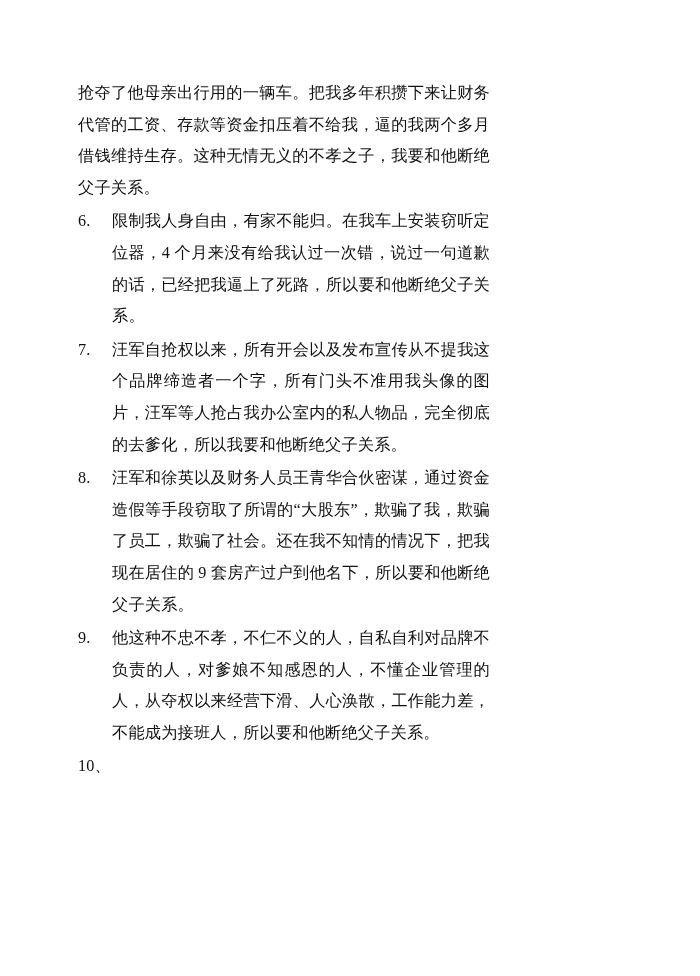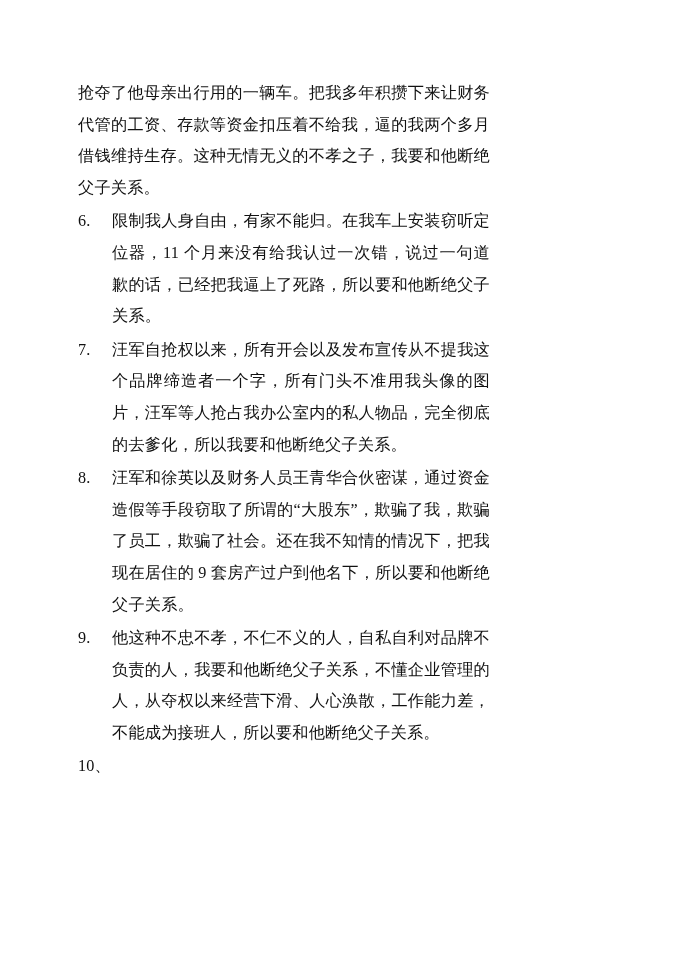--- a/index.html
+++ b/index.html
@@ -66,36 +66,36 @@
 
 <div class="page">
   <div class="doc-body">
 
     <p class="para-plain">
       <span>抢夺了他母亲出行用的一辆车。把我多年积攒下来让财务代管的工资、存款等资金扣压着不给我，逼的我两个多月借钱维持生存。这种无情无义的不孝之子，我要和他断绝父子关系。</span>
     </p>
 
     <div class="para-num">
       <span class="num">6.</span>
-      <span class="txt">限制我人身自由，有家不能归。在我车上安装窃听定位器，11 个月来没有给我认过一次错，说过一句道歉的话，已经把我逼上了死路，所以要和他断绝父子关系。</span>
+      <span class="txt">限制我人身自由，有家不能归。在我车上安装窃听定位器，4 个月来没有给我认过一次错，说过一句道歉的话，已经把我逼上了死路，所以要和他断绝父子关系。</span>
     </div>
 
     <div class="para-num">
       <span class="num">7.</span>
       <span class="txt">汪军自抢权以来，所有开会以及发布宣传从不提我这个品牌缔造者一个字，所有门头不准用我头像的图片，汪军等人抢占我办公室内的私人物品，完全彻底的去爹化，所以我要和他断绝父子关系。</span>
     </div>
 
     <div class="para-num">
       <span class="num">8.</span>
       <span class="txt">汪军和徐英以及财务人员王青华合伙密谋，通过资金造假等手段窃取了所谓的“大股东”，欺骗了我，欺骗了员工，欺骗了社会。还在我不知情的情况下，把我现在居住的 9 套房产过户到他名下，所以要和他断绝父子关系。</span>
     </div>
 
     <div class="para-num">
       <span class="num">9.</span>
-      <span class="txt">他这种不忠不孝，不仁不义的人，自私自利对品牌不负责的人，我要和他断绝父子关系，不懂企业管理的人，从夺权以来经营下滑、人心涣散，工作能力差，不能成为接班人，所以要和他断绝父子关系。</span>
+      <span class="txt">他这种不忠不孝，不仁不义的人，自私自利对品牌不负责的人，对爹娘不知感恩的人，不懂企业管理的人，从夺权以来经营下滑、人心涣散，工作能力差，不能成为接班人，所以要和他断绝父子关系。</span>
     </div>
 
     <div class="para-num wide">
       <span class="num">10、</span>
     </div>
 
   </div>
 </div>
 
 </body></html>

